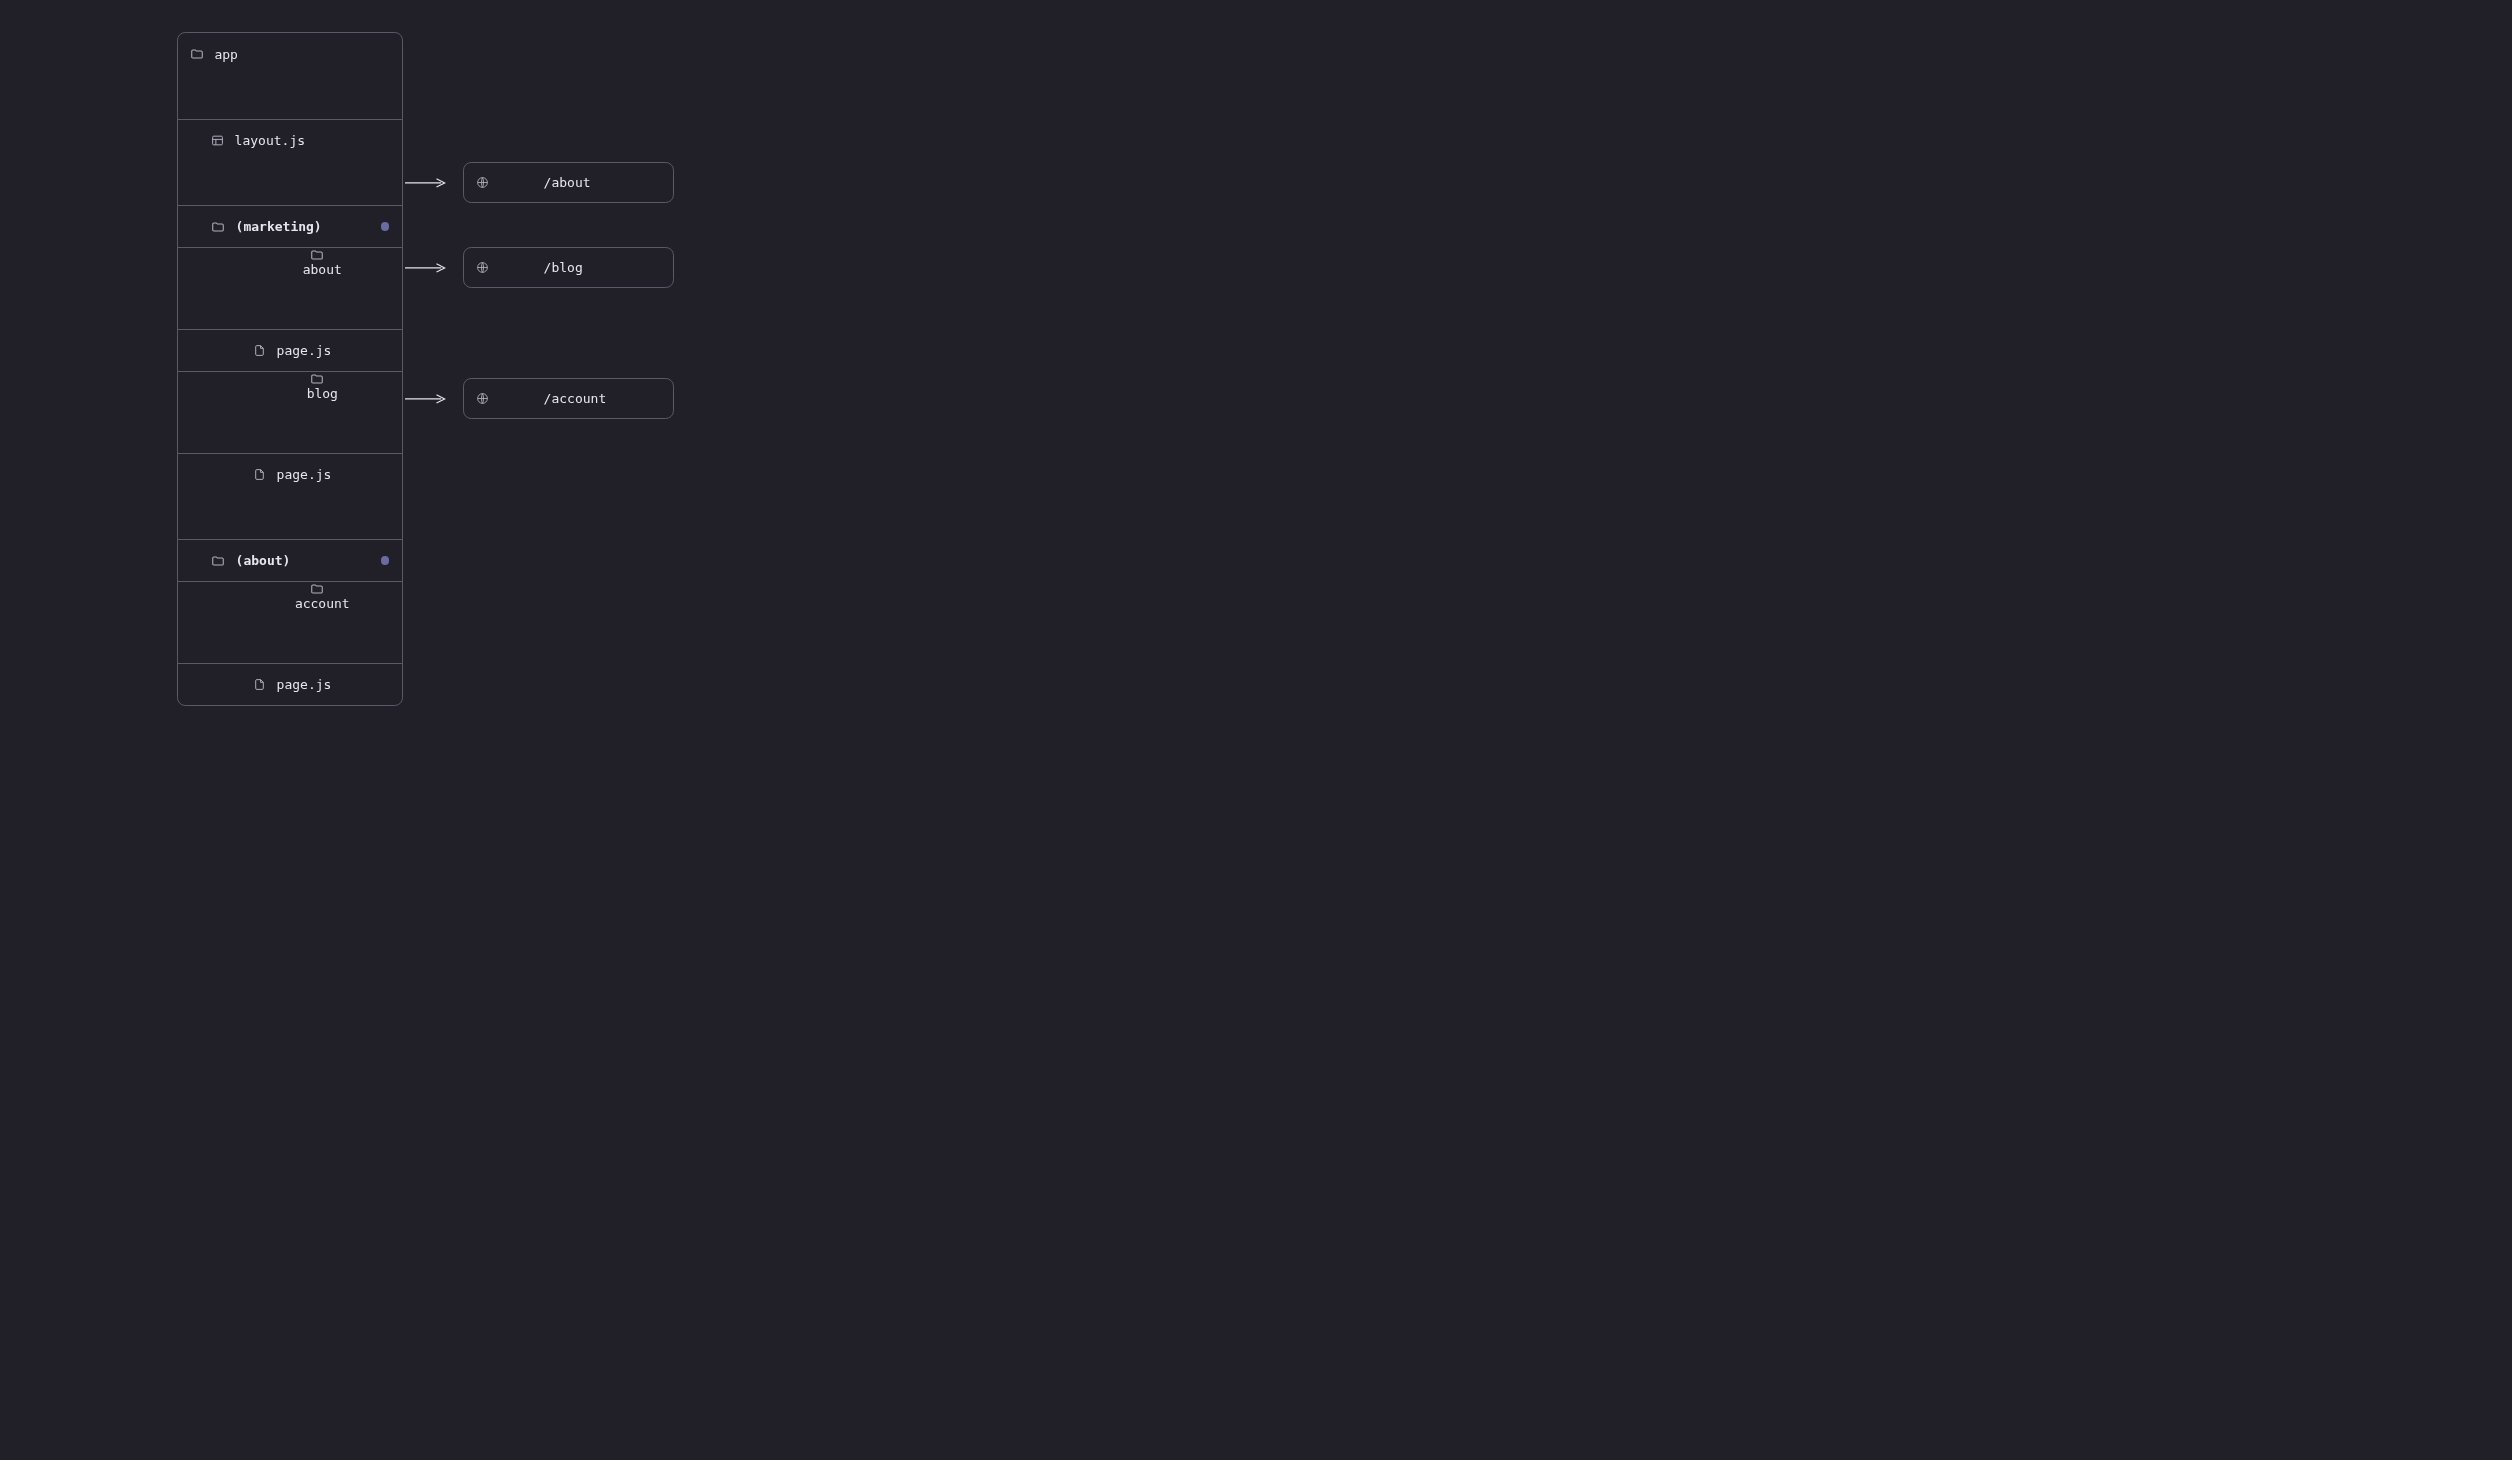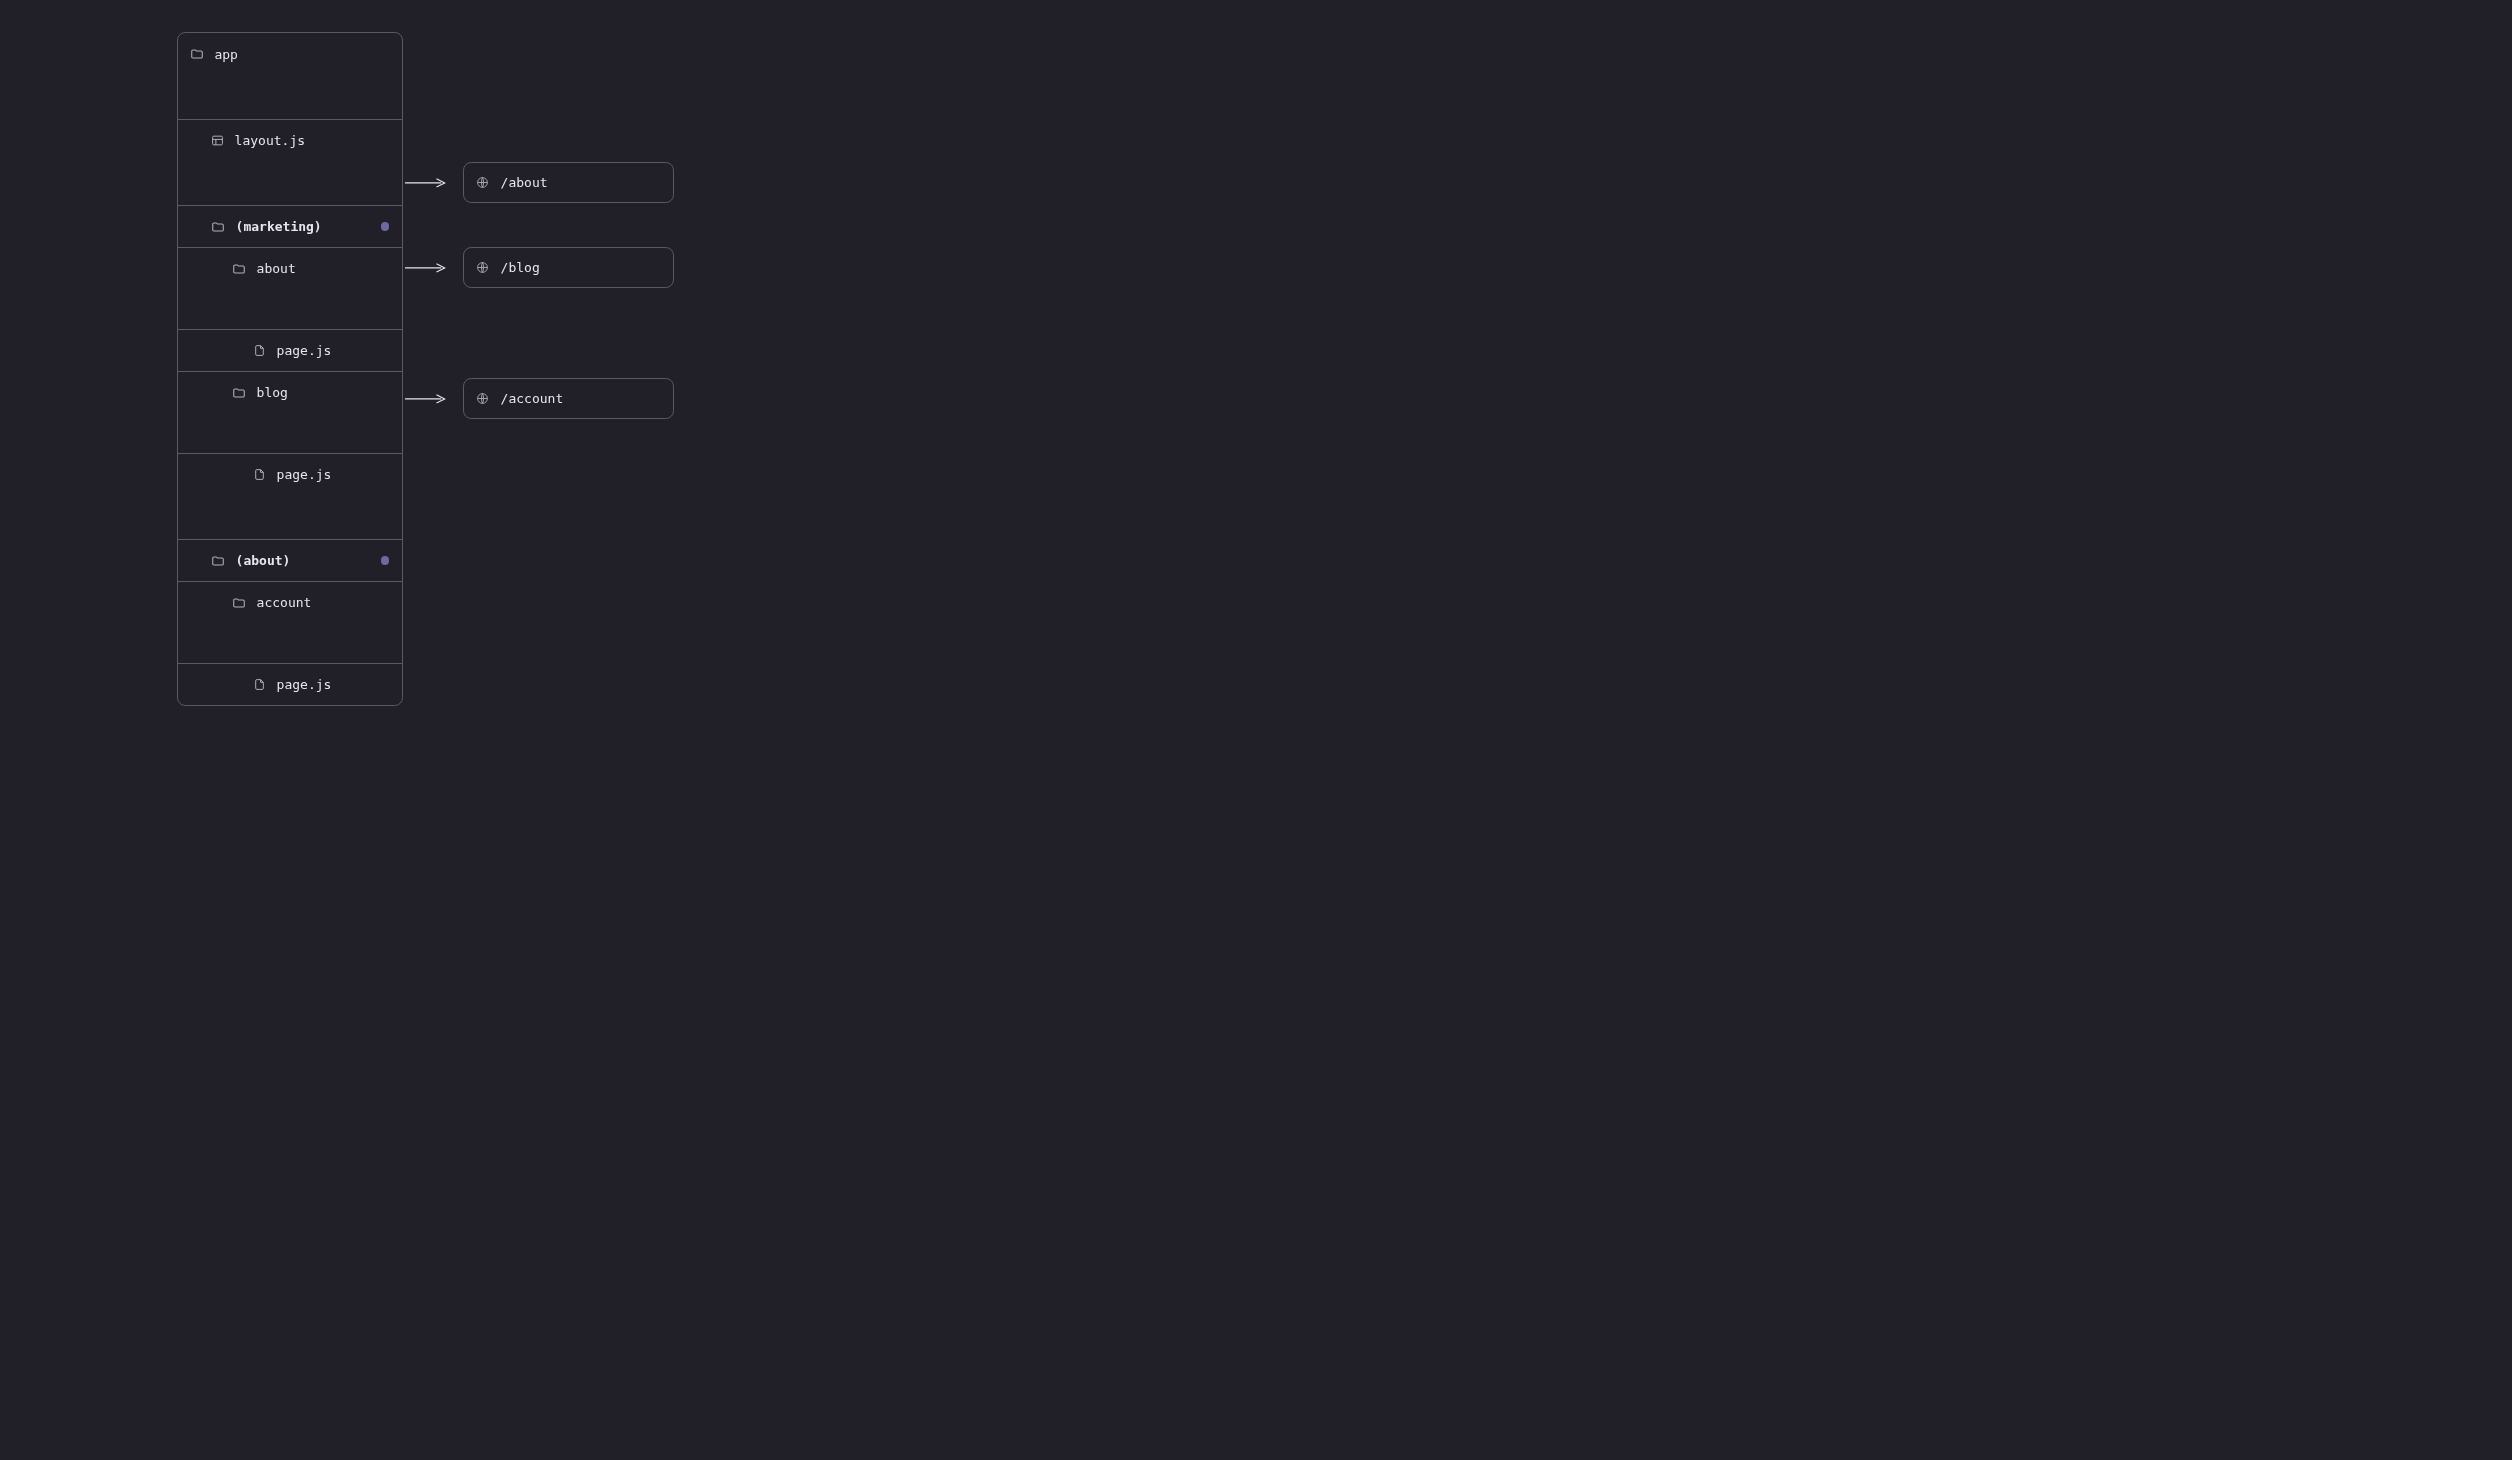--- a/index.html
+++ b/index.html
@@ -45,21 +45,21 @@
   .dot {
     width: 8.2px;
     height: 8.2px;
     border-radius: 50%;
     background: #6c6aa3;
     margin-left: auto;
     margin-right: 13px;
   }
   .pad-0 { padding-left: 11.8px; }
   .pad-1 { padding-left: 33px; margin-top: 44px; }
-  .pad-2 { padding-left: 54px; }
+  .pad-2 { padding-left: 54px; flex-direction: column; }
   .pad-3 { padding-left: 75px; margin-top: 40px; }
 
   .arrow {
     position: absolute;
     left: 405px;
     width: 42px;
     height: 11.8px;
     display: flex;
     align-items: center;
   }
@@ -70,20 +70,21 @@
     position: absolute;
     left: 463px;
     width: 211px;
     height: 41px;
     border: 0.6px solid #5b5966;
     border-radius: 8.2px;
     display: flex;
     align-items: center;
     padding-left: 11.8px;
     font-size: 13px;
+    gap: 43px;
   }
   .url-chip .icon {
     color: #b5b2c0;
     display: flex;
     align-items: center;
   }
   .url-chip .label { margin-left: 11.8px; }
 
   .folder-svg, .file-svg, .layout-svg, .globe-svg {
     width: 13px;

